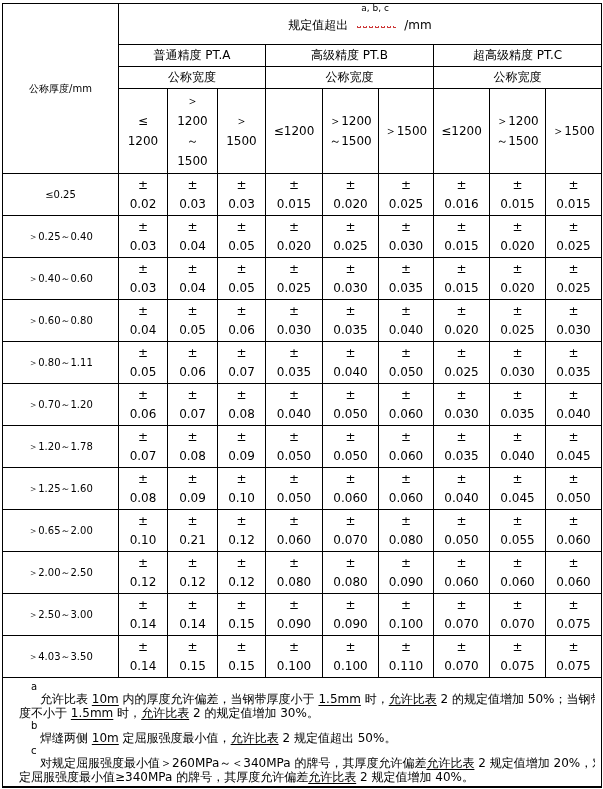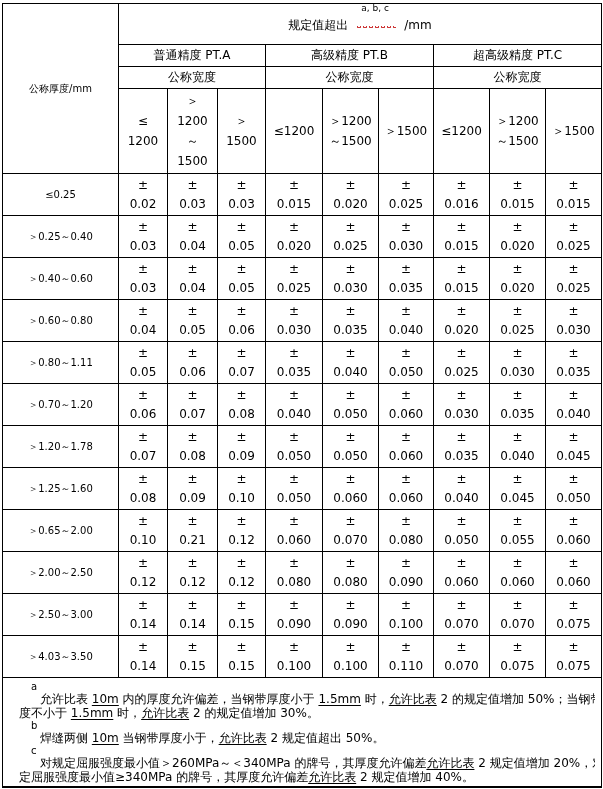--- a/index.html
+++ b/index.html
@@ -566,20 +566,20 @@
         </td>
       </tr>
     </tbody>
   <tbody>
     <tr>
       <td class="fn-cell" colspan="10" id="footnotes">
           <div class="fn-marker">a</div>
           <div class="fn-line first"><span>允许比表 </span><span class="wavy-green">10m</span><span> 内的厚度允许偏差，当钢带厚度小于 </span><span class="wavy-green">1.5mm</span><span> 时，</span><span class="wavy-green">允许比表</span><span> 2 的规定值增加 50%；当钢带厚</span></div>
           <div class="fn-line"><span>度不小于 </span><span class="wavy-green">1.5mm</span><span> 时，</span><span class="wavy-green">允许比表</span><span> 2 的规定值增加 30%。</span></div>
           <div class="fn-marker">b</div>
-          <div class="fn-line first"><span>焊缝两侧 </span><span class="wavy-green">10m</span><span> 当钢带厚度小于，</span><span class="wavy-green">允许比表</span><span> 2 规定值超出 50%。</span></div>
+          <div class="fn-line first"><span>焊缝两侧 </span><span class="wavy-green">10m</span><span> 定屈服强度最小值，</span><span class="wavy-green">允许比表</span><span> 2 规定值超出 50%。</span></div>
           <div class="fn-marker">c</div>
           <div class="fn-line first"><span>对规定屈服强度最小值＞260MPa～＜340MPa 的牌号，其厚度允许偏差</span><span class="wavy-green">允许比表</span><span> 2 规定值增加 20%，对规</span></div>
           <div class="fn-line"><span>定屈服强度最小值≥340MPa 的牌号，其厚度允许偏差</span><span class="wavy-green">允许比表</span><span> 2 规定值增加 40%。</span></div>
         </td>
     </tr>
   </tbody>
 </table>
 
 </body></html>

